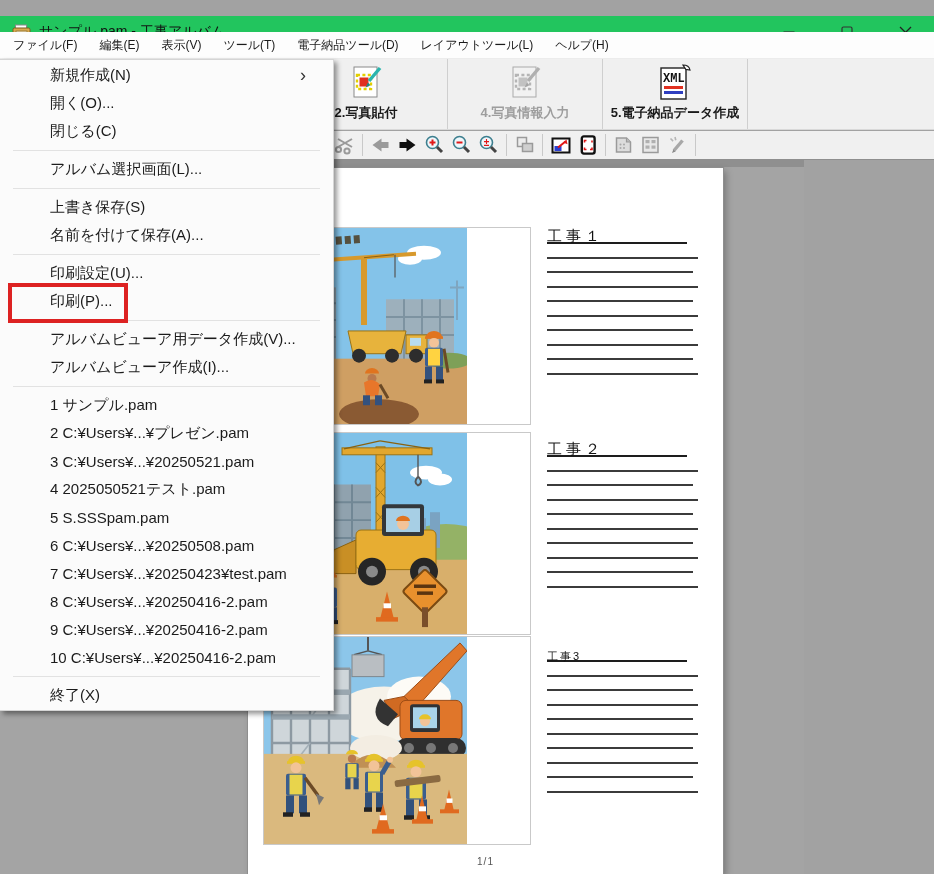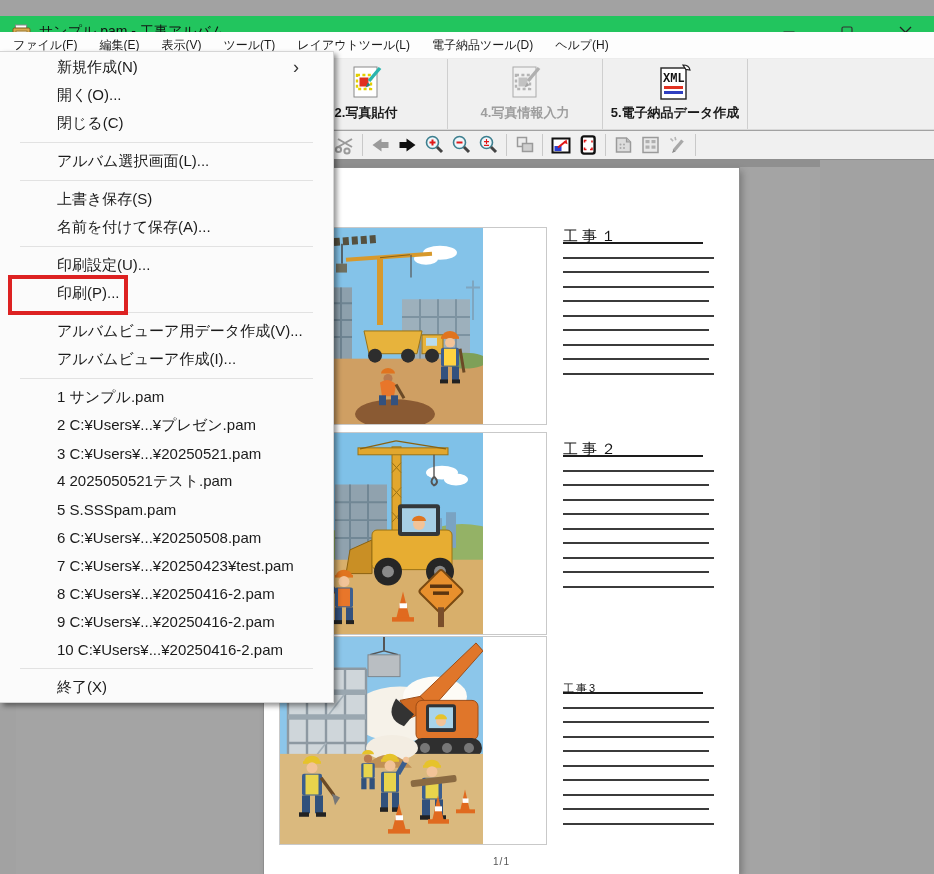--- a/index.html
+++ b/index.html
@@ -31,47 +31,47 @@
   #tbtn5 { left:603px; width:145px; }
   .tb-btn .lbl { font-size:13px; font-weight:bold; color:#1a1a1a; margin-top:3px; white-space:nowrap; }
   .tb-btn.disabled .lbl { color:#9d9d9d; }
   
   .toolbar-secondary { position:absolute; left:0; top:131px; width:934px; height:29px;
     background:#f0f0f0; border-bottom:1px solid #8e8e8e;
     display:flex; align-items:center; padding-left:331px; }
   .ts-btn { width:27px; height:26px; display:flex; align-items:center; justify-content:center; flex:0 0 auto; }
   .ts-sep { width:1px; height:22px; background:#c9c9c9; margin:0 4px; flex:0 0 auto; }
   
-  .workspace { position:absolute; left:16px; top:160px; width:804px; height:714px;
+  .workspace { position:absolute; left:0; top:160px; width:804px; height:714px;
     background:#a4a4a4; overflow:hidden; }
   .workspace::before { content:""; position:absolute; left:0; top:0; right:0; height:7px; background:#8f8f8f; }
   .page { position:absolute; left:248px; top:8px; width:475px; height:706px; background:#fff;
     box-shadow:0 0 0 1px #8e8e8e, 3px 3px 7px rgba(0,0,0,.28); }
   .entry { position:absolute; left:0; width:100%; }
   .entry.e1 { top:59px; }  .entry.e2 { top:264px; }  .entry.e3 { top:468px; }
   .photo-frame { position:absolute; left:15px; top:0; width:268px; background:#fff;
     border:1px solid #c9c9c9; overflow:hidden; }
   .e1 .photo-frame { height:198px; }
   .e2 .photo-frame { height:203px; }
   .e3 .photo-frame { height:209px; }
   .photo-frame svg { display:block; width:203px; height:100%; }
   .text-block { position:absolute; left:299px; width:160px; top:0; }
   .e2 .text-block { top:8px; }
-  .e3 .text-block { top:14px;margin-top:32px; }
+  .e3 .text-block { top:14px; }
   .entry-title { width:140px; height:17px; font-size:15px; letter-spacing:4px; color:#111;
     border-bottom:2px solid #1d1d1d; line-height:17px; }
   .entry-title.small { font-size:11px; height:12px; line-height:12px; letter-spacing:2px; }
   .ruled-line { width:151px; height:14.5px; border-bottom:2px solid #3b3b3b; }
   .ruled-line:nth-child(odd) { width:146px; }
   .page-indicator { position:absolute; left:0; right:0; bottom:7px; text-align:center;
     font-size:10px; color:#555; letter-spacing:1px; }
   
-  .file-menu { position:absolute; left:0; top:51px; width:334px; z-index:50;
+  .file-menu { position:absolute; left:0; top:59px; width:334px; z-index:50;
     background:#fbfbfb; border:1px solid #d5d5d5; border-left:none;
-    box-shadow:3px 3px 5px rgba(0,0,0,.42); padding:1px 12px; }
+    box-shadow:3px 3px 5px rgba(0,0,0,.42); padding:1px 5px; }
   .menu-item { height:28px; display:flex; align-items:center;
     padding-left:45px; padding-right:10px; font-size:15px; color:#1b1b1b; white-space:nowrap; }
   .submenu-arrow { margin-left:auto; margin-right:12px; font-size:18px; color:#333; line-height:1; }
   .menu-sep { height:10px; position:relative; }
   .menu-sep::after { content:""; position:absolute; left:8px; right:8px; top:5px;
     height:1px; background:#e2e2e2; }
   .print-highlight { position:absolute; left:8px; top:223px; width:120px; height:40px;
     border:4px solid #dd2222; pointer-events:none; z-index:5; }
 </style>
 </head>
@@ -108,22 +108,22 @@
           </svg>
       </span>
     </div>
   </div>
 
   <div class="menubar">
       <span class="mb-item">ファイル(F)</span>
       <span class="mb-item">編集(E)</span>
       <span class="mb-item">表示(V)</span>
       <span class="mb-item">ツール(T)</span>
+      <span class="mb-item">電子納品ツール(D)</span>
       <span class="mb-item">レイアウトツール(L)</span>
-      <span class="mb-item">電子納品ツール(D)</span>
       <span class="mb-item">ヘルプ(H)</span>
     </div>
 
   <div class="toolbar-main">
     <div class="tb-btn" id="tbtn3">
       <svg width="34" height="38" viewBox="0 0 34 38">
         <rect x="5" y="4" width="23" height="30" fill="#fff" stroke="#8a8a8a"></rect>
         <rect x="8" y="12" width="14" height="14" fill="none" stroke="#e3cf00" stroke-width="2.4" stroke-dasharray="3 2.4"></rect>
         <rect x="10.5" y="14.5" width="9" height="9" fill="#e03020"></rect>
         <line x1="20" y1="18" x2="31" y2="5" stroke="#2ab5ad" stroke-width="3.4"></line>

